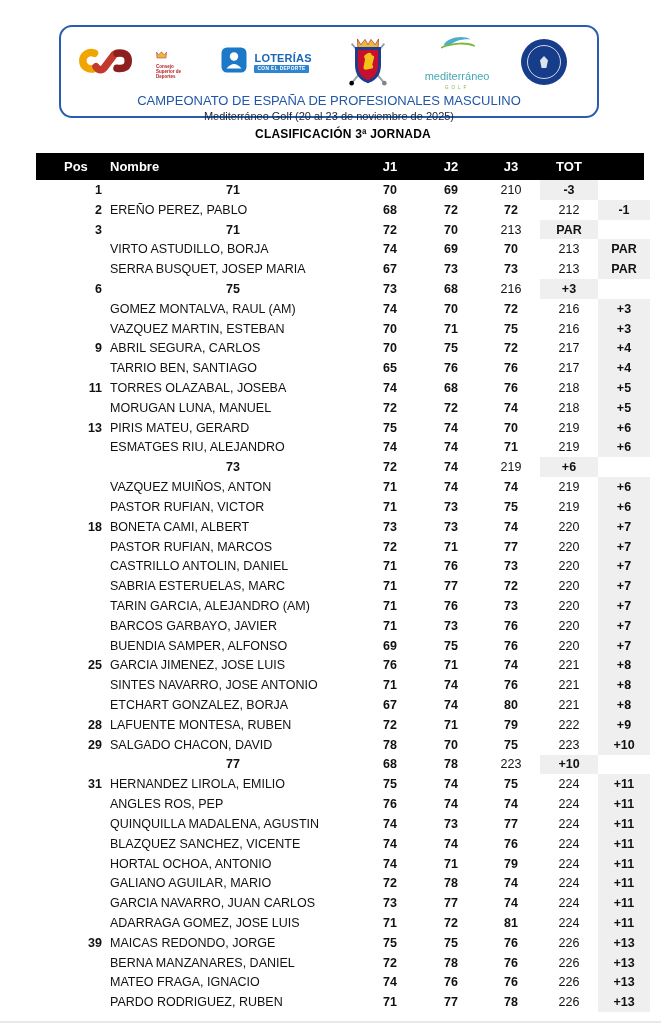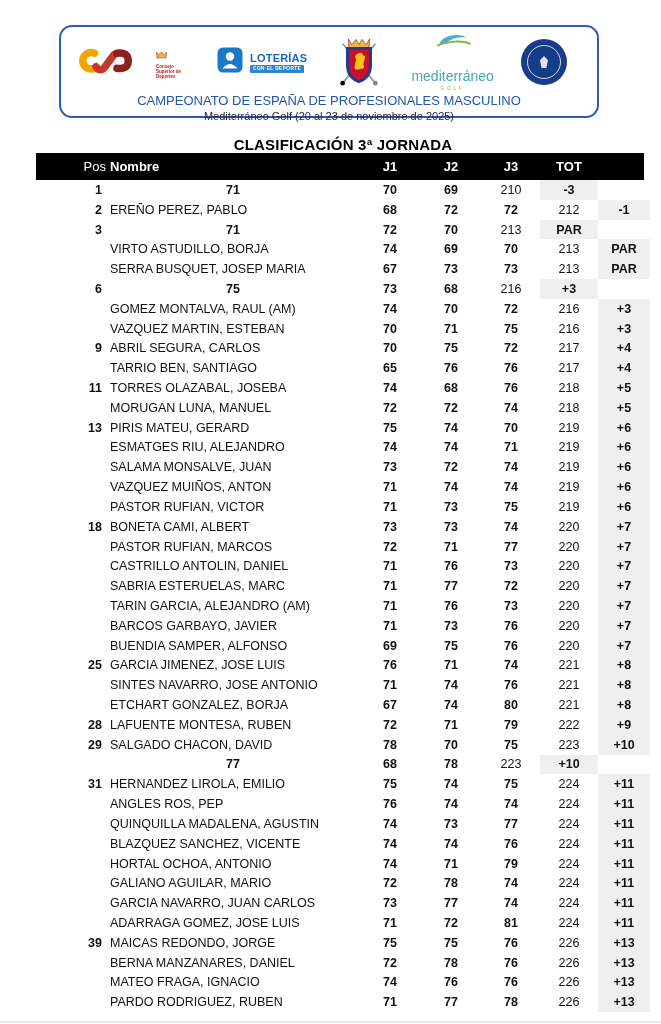--- a/index.html
+++ b/index.html
@@ -17,49 +17,49 @@
     padding:7px 30px 0 14px;height:56px;
   }
   .logo{display:flex;align-items:center;gap:3px;}
   .csd-caption{width:34px;font-size:4.5px;line-height:1.15;color:#b42025;font-weight:bold;}
   .csd-right{display:flex;flex-direction:column;align-items:flex-start;gap:1px;}
   .lot-text{display:flex;flex-direction:column;gap:1px;margin-left:4px;justify-content:center;}
   .lot-title{color:#1b66b5;font-weight:bold;font-size:11px;letter-spacing:.2px;}
   .lot-badge{background:#2e86d1;color:#fff;font-weight:bold;font-size:4.8px;
     padding:1.5px 3px;border-radius:1px;letter-spacing:.4px;width:max-content;}
   .med{display:flex;flex-direction:column;align-items:center;line-height:1;}
-  .med-name{color:#45a8b4;font-size:14px;margin-top:13px;}
+  .med-name{color:#45a8b4;font-size:11px;margin-top:13px;}
   .med-sub{color:#7db93c;font-size:4.5px;letter-spacing:3px;margin-top:1px;}
   .seal{width:46px;height:46px;border-radius:50%;background:#173d8a;position:relative;}
   .seal::before{content:"";position:absolute;inset:6px;border-radius:50%;
     border:1px solid rgba(255,255,255,.8);}
   .seal::after{content:"";position:absolute;left:19px;top:17px;width:8px;height:12px;
     background:rgba(255,255,255,.85);clip-path:polygon(50% 0,100% 35%,80% 100%,20% 100%,0 35%);}
   .hdr-title{
     text-align:center;color:#2257a7;font-weight:normal;font-size:13px;margin-top:3px;
   }
   .hdr-sub{text-align:center;color:#1c2430;font-size:11px;margin-top:2px;}
   
   .section-title{
-    position:absolute;left:36px;top:136px;width:614px;text-align:center;
-    font-size:15px;font-weight:bold;color:#000;letter-spacing:.2px;
+    position:absolute;left:36px;top:127px;width:614px;text-align:center;
+    font-size:12px;font-weight:bold;color:#000;letter-spacing:.2px;
   }
   
   .tbl{position:absolute;left:36px;top:153px;width:614px;}
   .trow{
     display:grid;grid-template-columns:70px 254px 60px 62px 58px 58px 52px;
     align-items:center;
   }
   .thead{
     height:27px;color:#fff;font-weight:bold;font-size:13px;
     background:linear-gradient(90deg,#000 0,#000 608px,transparent 608px);
   }
   .tbody .trow{height:19.82px;font-size:12.5px;}
   .c-pos{text-align:right;padding-right:4px;font-weight:bold;}
-  .h-pos{text-align:right;padding-left:21px;font-weight:normal;}
+  .h-pos{text-align:left;padding-left:28px;font-weight:bold;}
   .c-name{padding-left:4px;white-space:nowrap;overflow:hidden;}
   .c-j{text-align:center;font-weight:bold;}
   .c-tot{text-align:center;font-weight:normal;}
   .c-score{text-align:center;font-weight:bold;background:#efefef;height:100%;
     display:flex;align-items:center;justify-content:center;}
   .h-score{background:transparent;}
   .page-edge{position:absolute;left:0;top:1021px;width:661px;height:2px;background:#e9e9e9;}
 </style>
 </head>
 <body>
@@ -274,21 +274,20 @@
     <div class="c-name">ESMATGES RIU, ALEJANDRO</div>
     <div class="c-j">74</div>
     <div class="c-j">74</div>
     <div class="c-j">71</div>
     <div class="c-tot">219</div>
     <div class="c-score">+6</div>
   </div>
 
   <div class="trow">
     <div class="c-pos"></div>
-    <div class="c-name">SALAMA MONSALVE, JUAN</div>
     <div class="c-j">73</div>
     <div class="c-j">72</div>
     <div class="c-j">74</div>
     <div class="c-tot">219</div>
     <div class="c-score">+6</div>
   </div>
 
   <div class="trow">
     <div class="c-pos"></div>
     <div class="c-name">VAZQUEZ MUIÑOS, ANTON</div>

